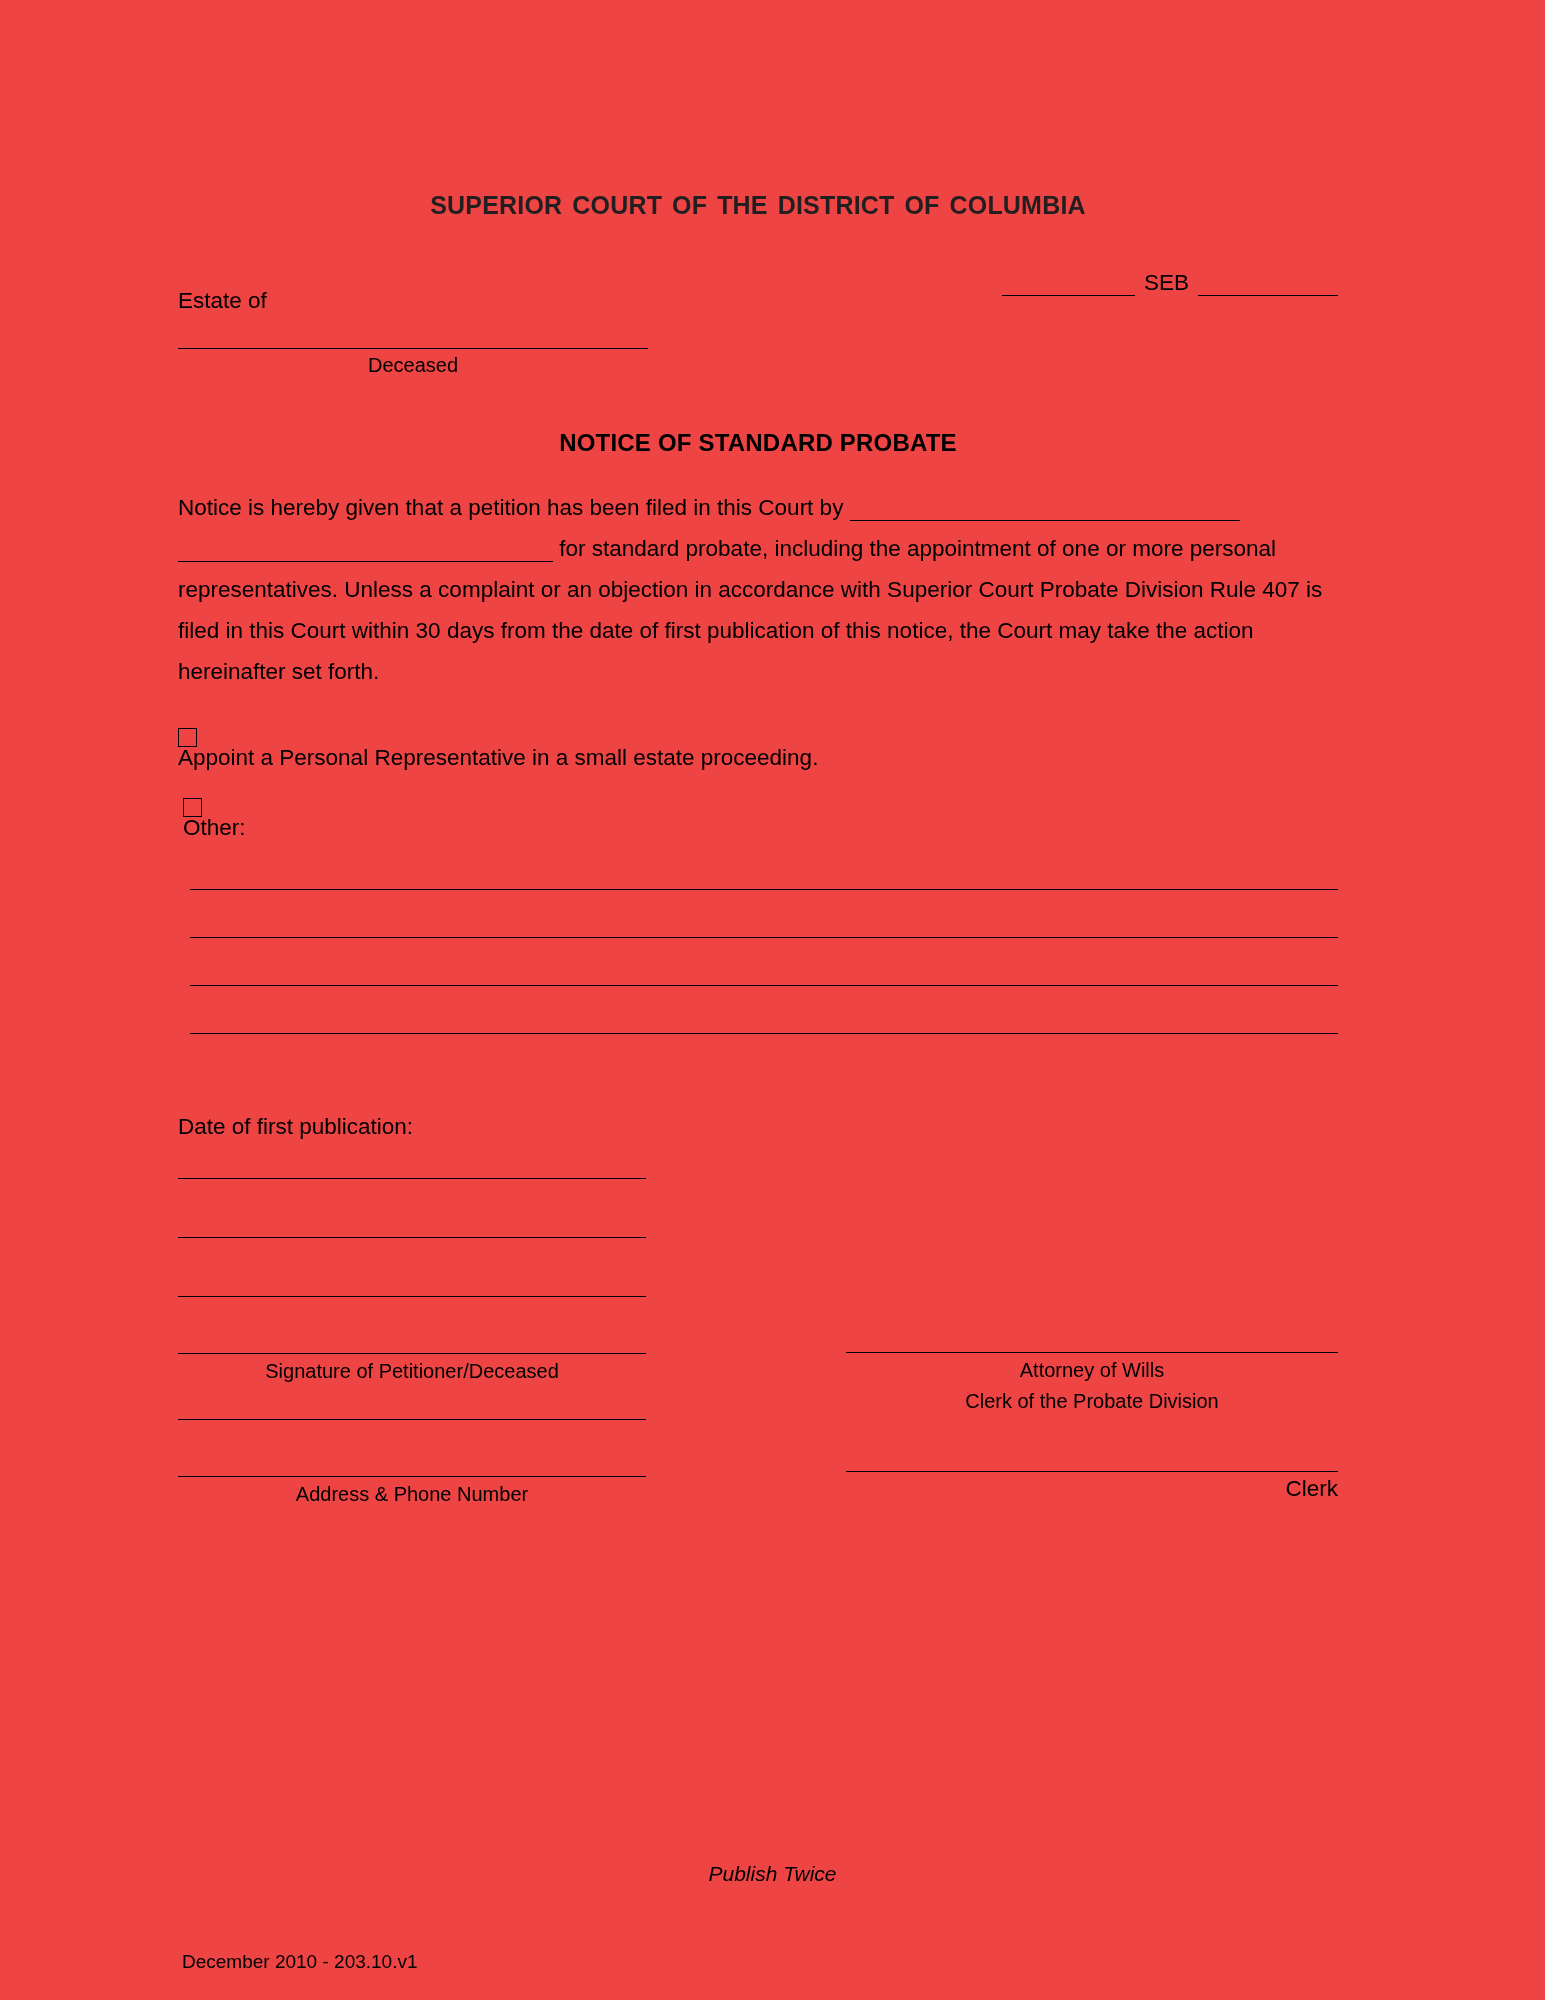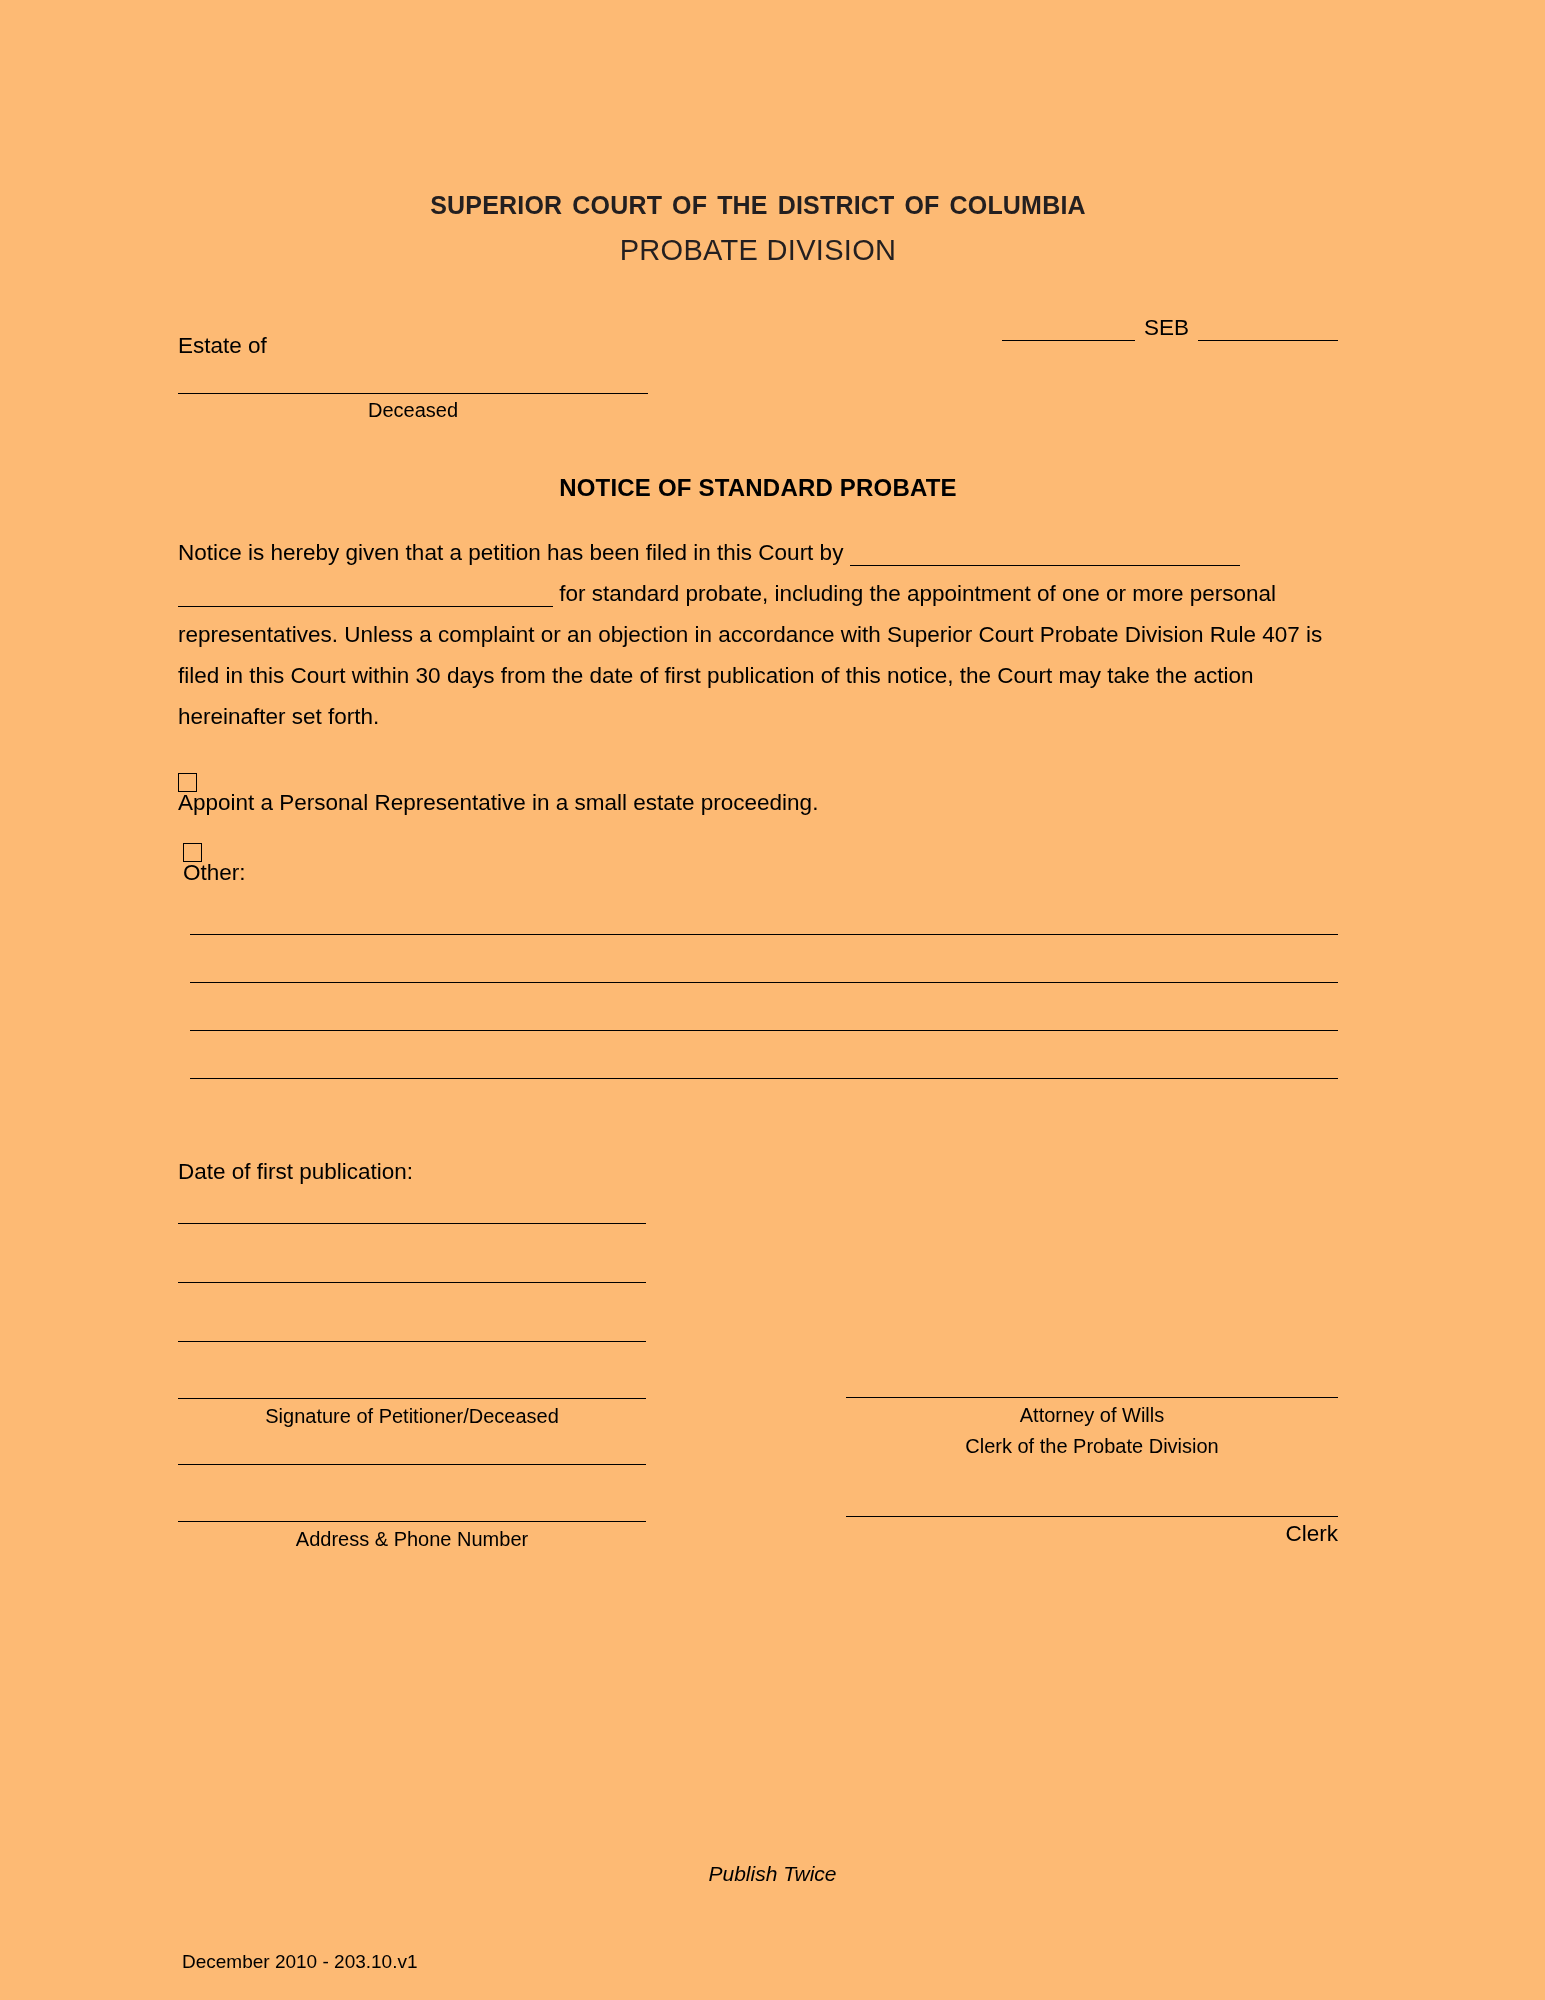--- a/index.html
+++ b/index.html
@@ -9,21 +9,21 @@
     background: #ffffff;
   }
   body {
     font-family: "Liberation Sans", "DejaVu Sans", sans-serif;
     color: #000000;
   }
   .page {
     position: relative;
     width: 1545px;
     height: 2000px;
-    background: #fdba74;
+    background: #ef4444;
     box-sizing: border-box;
     overflow: hidden;
   }
   .content {
     position: absolute;
     left: 178px;
     top: 0;
     width: 1160px;
   }
 
@@ -210,21 +210,20 @@
     font-size: 19px;
   }
 </style>
 </head>
 <body>
 
 <div class="page">
   <div class="content">
 
     <div class="court-title">Superior Court of the District of Columbia</div>
-    <div class="division-title">PROBATE DIVISION</div>
 
     <div class="seb-row">
       <span class="seb-blank left"></span><span class="seb-label">SEB</span><span class="seb-blank right"></span>
     </div>
 
     <div class="estate-of">Estate of</div>
     <div class="estate-rule"></div>
     <div class="deceased-label">Deceased</div>
 
     <div class="notice-heading">NOTICE OF STANDARD PROBATE</div>

